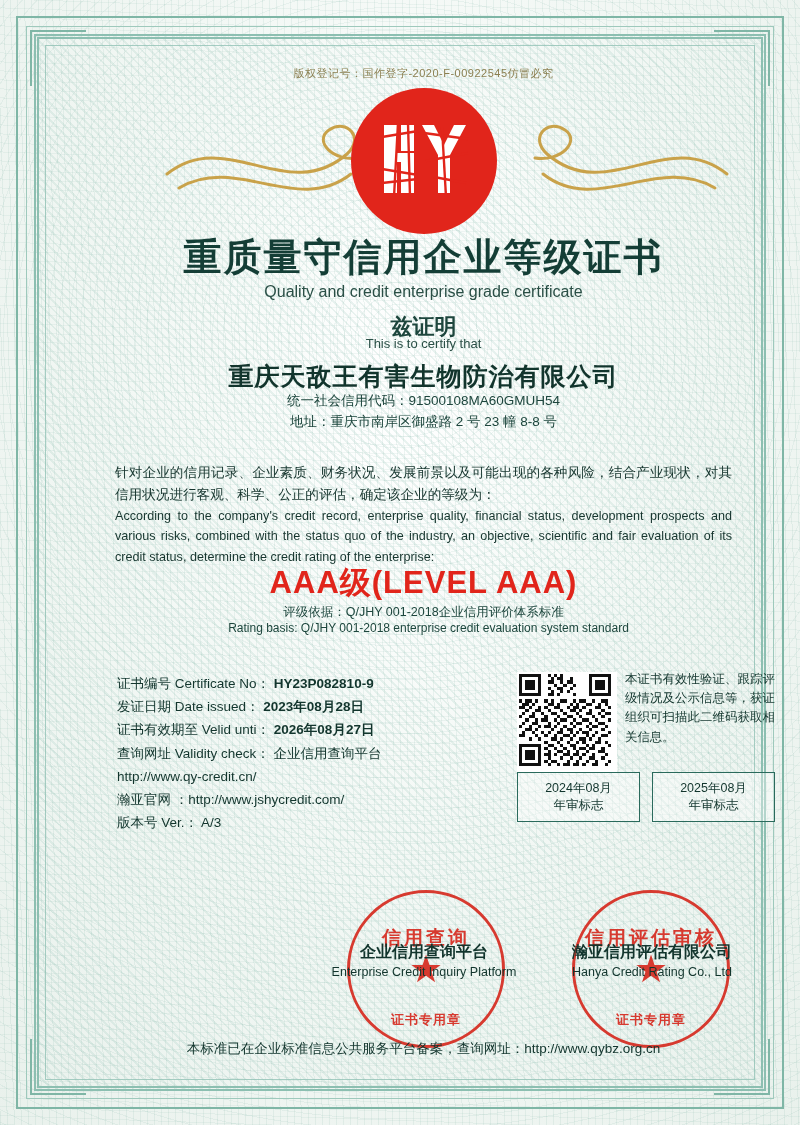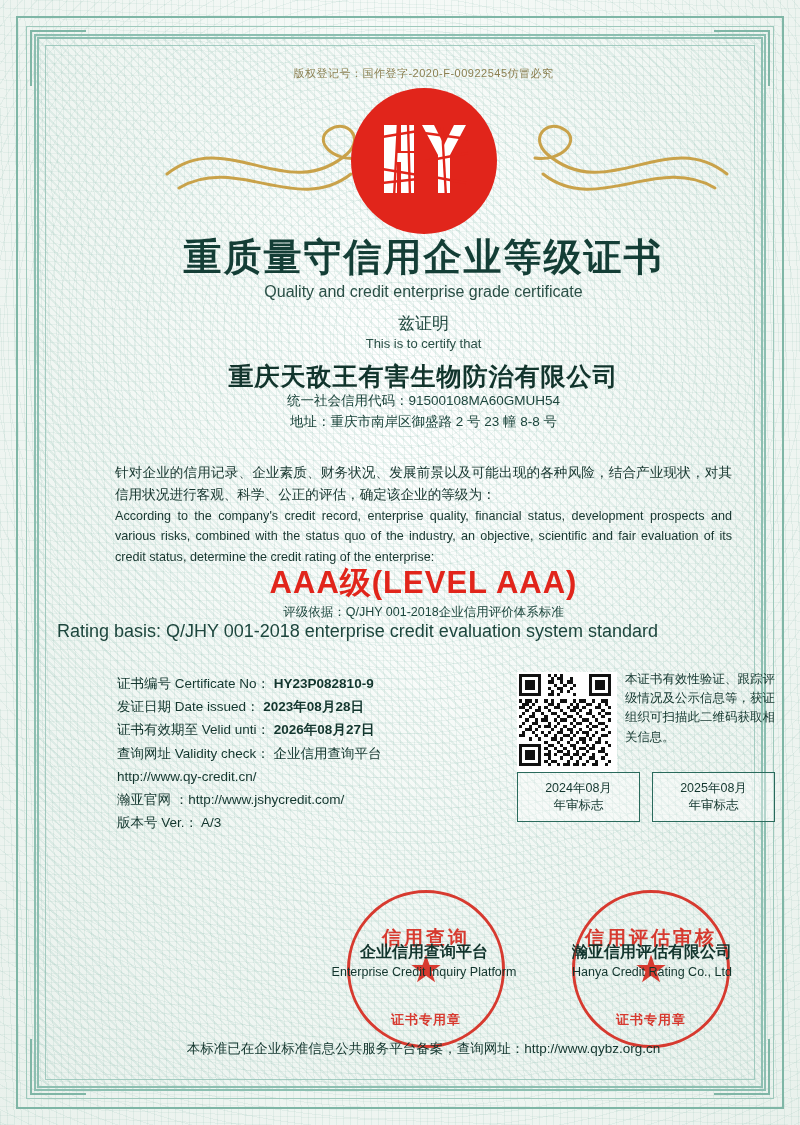--- a/index.html
+++ b/index.html
@@ -75,21 +75,21 @@
     font-size:38px;font-weight:bold;color:#143e36;letter-spacing:2px;
     font-family:"DejaVu Sans","Liberation Sans",sans-serif;
   }
   .title-en{
     position:absolute;top:283px;left:0;right:0;text-align:center;
     font-size:16px;color:#2a4f46;
   }
 
   .certify-cn{
     position:absolute;top:312px;left:0;right:0;text-align:center;
-    font-size:17px;color:#1d463d;font-weight:normal;
+    font-size:22px;color:#1d463d;font-weight:bold;
   }
   .certify-en{
     position:absolute;top:336px;left:0;right:0;text-align:center;
     font-size:13px;color:#2a4f46;
   }
 
   .company{
     position:absolute;top:360px;left:0;right:0;text-align:center;
     font-size:25px;font-weight:bold;color:#12352d;letter-spacing:1px;
   }
@@ -110,22 +110,22 @@
 
   .level{
     position:absolute;top:562px;left:0;right:0;text-align:center;
     font-size:31px;font-weight:bold;color:#e1251b;letter-spacing:1px;
   }
   .basis-cn{
     position:absolute;top:604px;left:0;right:0;text-align:center;
     font-size:12.5px;color:#1d463d;
   }
   .basis-en{
-    position:absolute;top:621px;left:0;right:0;
-    font-size:18px;color:#1d463d;padding-left:10px;
+    position:absolute;top:621px;left:0;right:0;text-align:center;
+    font-size:12px;color:#1d463d;padding-left:10px;
   }
 
   .details{
     position:absolute;left:70px;top:672px;width:380px;
     font-size:13.5px;color:#12352d;line-height:1.72;
   }
   .details .row{white-space:nowrap;}
   .details .val{font-weight:bold;}
 
   .qr{

